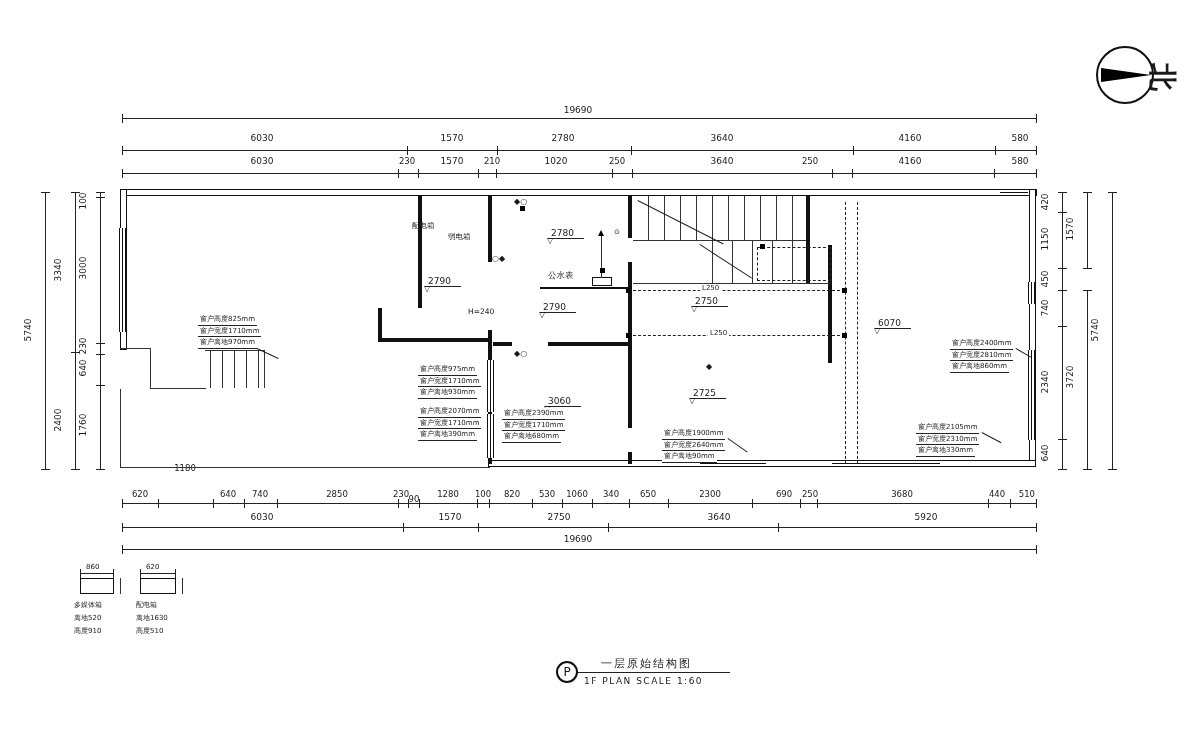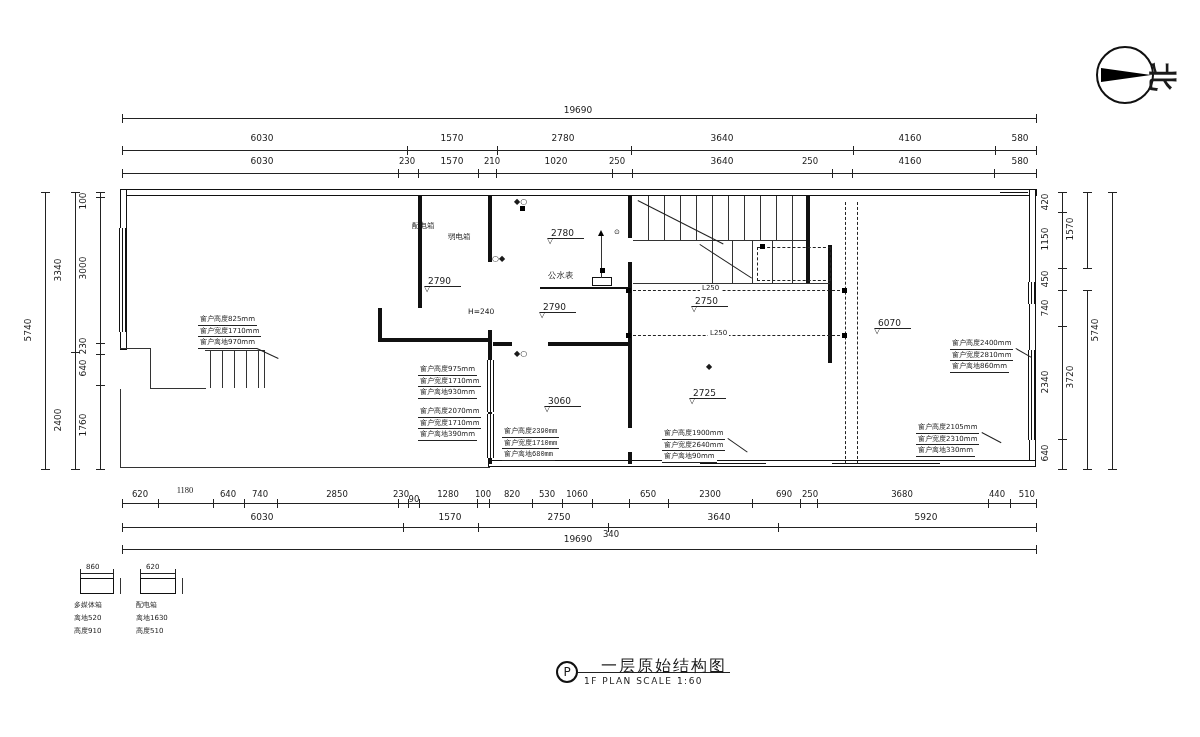--- a/index.html
+++ b/index.html
@@ -34,21 +34,21 @@
   .lbl{position:absolute;font-size:7.5px;white-space:nowrap;z-index:5;background:transparent;}
   .lvl{position:absolute;font-size:9px;white-space:nowrap;z-index:4;}
   .lvl .num{display:inline-block;border-bottom:1px solid #222;padding:0 10px 0 3px;}
   .lvl .tri{position:absolute;left:-1px;top:8px;font-size:8px;}
   .beam{position:absolute;font-size:7px;background:#fff;padding:0 2px;z-index:4;}
   .ldr{position:absolute;border-top:1px solid #222;height:0;transform-origin:0 0;}
   .tread{position:absolute;width:1px;background:#333;}
   .arrow-up{position:absolute;width:0;height:0;border-left:3px solid transparent;border-right:3px solid transparent;border-bottom:6px solid #000;}
   
   .circle{position:absolute;border:2px solid #111;border-radius:50%;background:#fff;box-sizing:border-box;}
-  .ttl-cn{position:absolute;font-size:16px;letter-spacing:2px;font-family:Liberation Serif, serif;}
+  .ttl-cn{position:absolute;font-size:11px;letter-spacing:2px;font-family:Liberation Serif, serif;}
   .ttl-en{position:absolute;font-size:9px;letter-spacing:1.5px;}
   .det-box{position:absolute;background:#fff;border:1.6px solid #111;box-sizing:border-box;}
   .det-t{position:absolute;font-size:7px;white-space:nowrap;}
 </style>
 </head>
 <body>
 
 <div id="canvas">
 
   <div>
@@ -97,32 +97,32 @@
       <div class="tk" style="left:612px;top:169px;"></div>
     <div class="tk" style="left:632px;top:169px;"></div>
       <div class="tk" style="left:832px;top:169px;"></div>
     <div class="tk" style="left:852px;top:169px;"></div>
       <div class="tk" style="left:994px;top:169px;"></div>
     <div class="tk" style="left:1036px;top:169px;"></div>
   </div>
 
   <div>
     <div class="dims" style="left:140px;top:489px;">620</div>
-    <div class="dims" style="left:185px;top:485px;font-family:Liberation Serif, serif;">1180</div>
+    <div class="dims" style="left:185px;top:463px;">1180</div>
     <div class="dims" style="left:228px;top:489px;">640</div>
     <div class="dims" style="left:260px;top:489px;">740</div>
     <div class="dims" style="left:337px;top:489px;">2850</div>
     <div class="dims" style="left:401px;top:489px;">230</div>
     <div class="dims" style="left:414px;top:494px;">90</div>
     <div class="dims" style="left:448px;top:489px;">1280</div>
     <div class="dims" style="left:483px;top:489px;">100</div>
     <div class="dims" style="left:512px;top:489px;">820</div>
     <div class="dims" style="left:547px;top:489px;">530</div>
     <div class="dims" style="left:577px;top:489px;">1060</div>
-    <div class="dims" style="left:611px;top:489px;margin-top:40px;">340</div>
+    <div class="dims" style="left:611px;top:489px;">340</div>
     <div class="dims" style="left:648px;top:489px;">650</div>
     <div class="dims" style="left:710px;top:489px;">2300</div>
     <div class="dims" style="left:784px;top:489px;">690</div>
     <div class="dims" style="left:810px;top:489px;">250</div>
     <div class="dims" style="left:902px;top:489px;">3680</div>
     <div class="dims" style="left:997px;top:489px;">440</div>
     <div class="dims" style="left:1022px;top:489px;text-align:right;">510</div>
     <div class="dl" style="left:122px;top:503px;width:915px;"></div>
     <div class="tk" style="left:122px;top:499px;"></div>
       <div class="tk" style="left:158px;top:499px;"></div>
@@ -344,21 +344,21 @@
   <div class="anno" style="left:418px;top:364px;">
     <span>窗户高度975mm</span>
       <span>窗户宽度1710mm</span>
       <span>窗户离地930mm</span>
   </div>
   <div class="anno" style="left:418px;top:406px;">
     <span>窗户高度2070mm</span>
       <span>窗户宽度1710mm</span>
       <span>窗户离地390mm</span>
   </div>
-  <div class="anno" style="left:502px;top:426px;font-family:Liberation Mono, monospace;">
+  <div class="anno" style="left:502px;top:408px;">
     <span>窗户高度2390mm</span>
       <span>窗户宽度1710mm</span>
       <span>窗户离地680mm</span>
   </div>
   <div class="anno" style="left:950px;top:338px;">
     <span>窗户高度2400mm</span>
       <span>窗户宽度2810mm</span>
       <span>窗户离地860mm</span>
   </div>
   <div class="ldr" style="left:1016px;top:348px;width:18px;transform:rotate(30deg);"></div>

